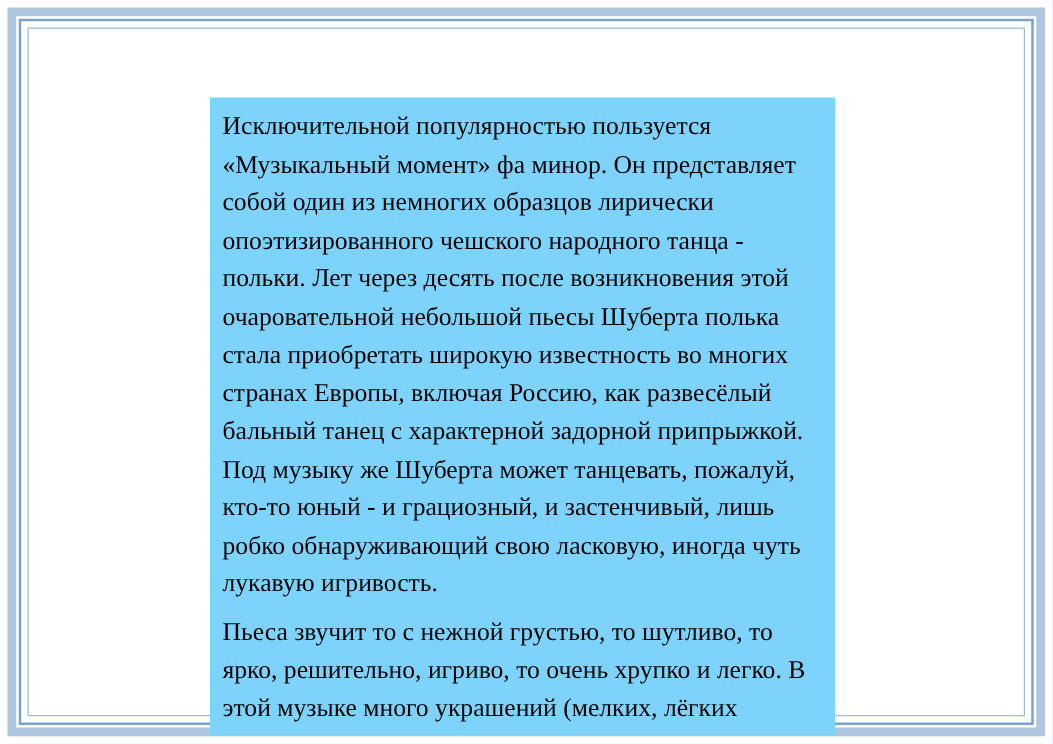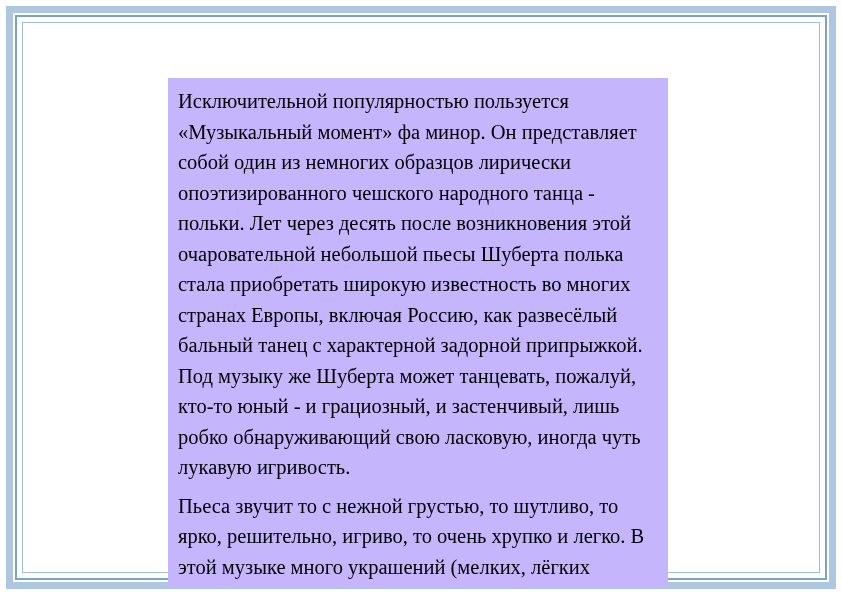--- a/index.html
+++ b/index.html
@@ -47,21 +47,21 @@
     bottom: 22px;
     border: 1px solid #9fbcd8;
     box-sizing: border-box;
     background: #ffffff;
   }
   .content {
     position: absolute;
     left: 168px;
     top: 78px;
     width: 500px;
-    background: #c4b5fd;
+    background: #7dd3fc;
     padding: 8px 0 6px 0;
     box-sizing: border-box;
   }
   .para {
     font-family: "Liberation Serif", serif;
     font-size: 20.5px;
     line-height: 30.5px;
     color: #000000;
     text-align: left;
     margin: 0;

